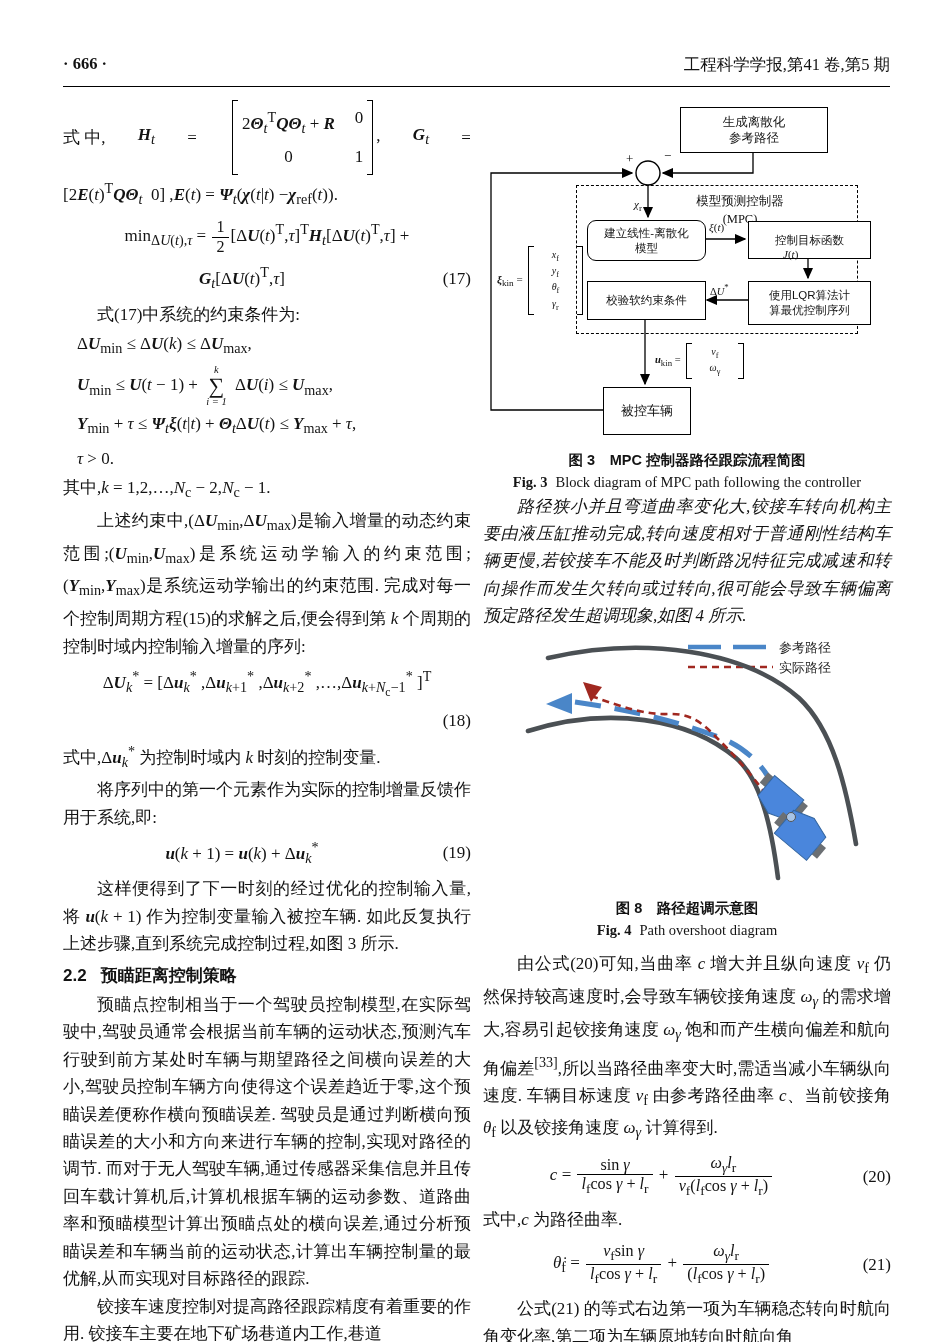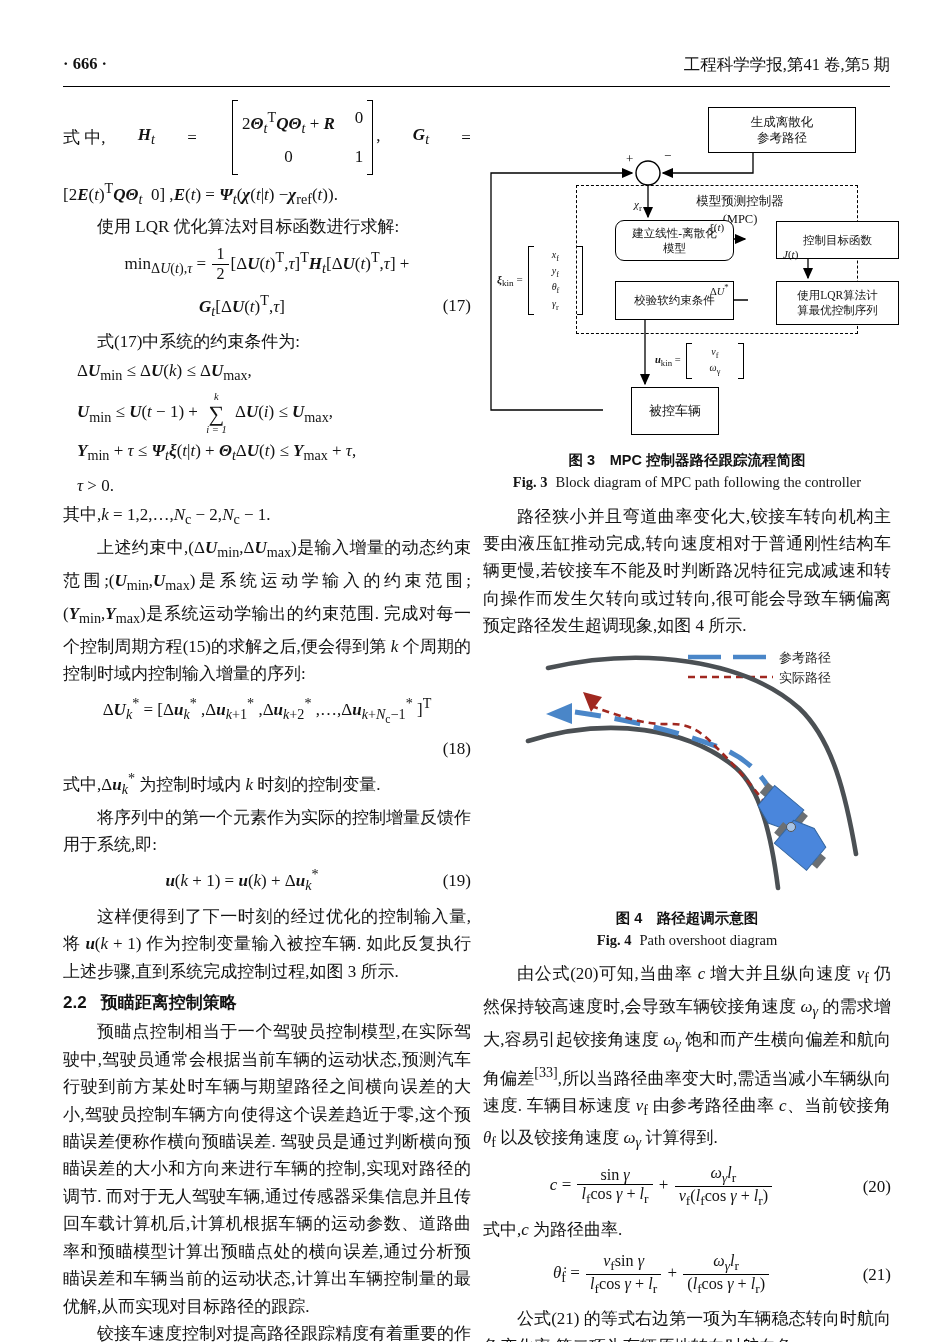--- a/index.html
+++ b/index.html
@@ -40,21 +40,21 @@
   .vec::before{left:0;border-right:none;}
   .vec::after{right:0;border-left:none;}
 
   .h22{display:flex;gap:14px;font-family:"Liberation Sans","DejaVu Sans",sans-serif;font-weight:bold;font-size:17px;margin:4px 0 2px 0;}
 
   .introline{display:flex;justify-content:space-between;align-items:center;}
 
   
   .fig3{position:relative;width:408px;height:338px;}
   .fig3 svg{position:absolute;left:0;top:0;}
-  .b{position:absolute;border:1.3px solid #000;display:flex;align-items:center;justify-content:center;text-align:center;line-height:1.3;background:#fff;font-size:12px;font-family:Liberation Serif, serif;margin-left:28px;}
+  .b{position:absolute;border:1.3px solid #000;display:flex;align-items:center;justify-content:center;text-align:center;line-height:1.3;background:#fff;font-size:12px;font-family:Liberation Sans, sans-serif;}
   .lbl{position:absolute;font-size:11px;line-height:1.1;background:transparent;}
   .mpcbox{position:absolute;border:1.6px dashed #000;}
   .mpclbl{position:absolute;text-align:center;font-size:12.5px;line-height:1.45;}
 
   .cap-cn{font-family:"Liberation Sans","DejaVu Sans",sans-serif;font-weight:bold;font-size:14.5px;text-align:center;margin-top:12px;line-height:1.4;}
   .cap-en{font-size:14.5px;text-align:center;margin-top:2px;line-height:1.4;font-family:Liberation Serif, serif;}
   .cap-en b{margin-right:8px;}
 
   .fig4{position:relative;width:408px;height:250px;margin-top:6px;}
 </style>
@@ -79,21 +79,20 @@
         <span>2<b><i>Θ</i></b><sub><i>t</i></sub><sup>T</sup><b><i>QΘ</i></b><sub><i>t</i></sub> + <b><i>R</i></b></span>
         <span>0</span>
         <span>0</span>
         <span>1</span>
       </span><span>,</span></span>
       <span><b><i>G</i></b><sub><i>t</i></sub></span>
       <span>=</span>
     </div>
 
     <div class="noindent">[2<b><i>E</i></b>(<i>t</i>)<sup>T</sup><b><i>QΘ</i></b><sub><i>t</i></sub> 0] ,<b><i>E</i></b>(<i>t</i>) = <b><i>Ψ</i></b><sub><i>t</i></sub>(<b><i>χ</i></b>(<i>t</i>|<i>t</i>) −<b><i>χ</i></b><sub>ref</sub>(<i>t</i>)).</div>
-    <p class="para">使用 LQR 优化算法对目标函数进行求解:</p>
 
     <div class="eqrow">
       <span class="eqbody">min<sub>Δ<i>U</i>(<i>t</i>),<i>τ</i></sub> = <span class="frac"><span class="num">1</span><span class="den">2</span></span>[Δ<b><i>U</i></b>(<i>t</i>)<sup>T</sup>,<i>τ</i>]<sup>T</sup><b><i>H</i></b><sub><i>t</i></sub>[Δ<b><i>U</i></b>(<i>t</i>)<sup>T</sup>,<i>τ</i>] +</span>
     </div>
     <div class="eqrow">
       <span class="eqbody"><b><i>G</i></b><sub><i>t</i></sub>[Δ<b><i>U</i></b>(<i>t</i>)<sup>T</sup>,<i>τ</i>]</span>
       <span class="eqnum">(17)</span>
     </div>
 
     <p class="para">式(17)中系统的约束条件为:</p>
@@ -189,21 +188,21 @@
           <span><i>γ</i><sub>r</sub></span>
         </span>
       </div>
     </div>
 
     <div class="cap-cn">图 3　MPC 控制器路径跟踪流程简图</div>
     <div class="cap-en">
       <b>Fig. 3</b><span>Block diagram of MPC path following the controller</span>
     </div>
 
-    <p class="para" style="margin-top:10px;">路径狭小并且弯道曲率变化大,铰接车转向机构主要由液压缸推动完成,转向速度相对于普通刚性结构车辆更慢,若铰接车不能及时判断路况特征完成减速和转向操作而发生欠转向或过转向,很可能会导致车辆偏离预定路径发生超调现象,如图 4 所示.</p>
+    <p class="para" style="font-style:italic;">路径狭小并且弯道曲率变化大,铰接车转向机构主要由液压缸推动完成,转向速度相对于普通刚性结构车辆更慢,若铰接车不能及时判断路况特征完成减速和转向操作而发生欠转向或过转向,很可能会导致车辆偏离预定路径发生超调现象,如图 4 所示.</p>
 
     <div class="fig4">
       <svg width="408" height="250" viewBox="0 0 408 250">
 
         <line x1="205" y1="11" x2="238" y2="11" stroke="#4a86c8" stroke-width="4.5"></line>
         <line x1="250" y1="11" x2="283" y2="11" stroke="#4a86c8" stroke-width="4.5"></line>
         <line x1="205" y1="31" x2="290" y2="31" stroke="#a02820" stroke-width="2.6" stroke-dasharray="7 5"></line>
         <text x="296" y="16" font-size="13" fill="#222">参考路径</text>
         <text x="296" y="36" font-size="13" fill="#222">实际路径</text>
 
@@ -223,21 +222,21 @@
         </g>
         <g transform="translate(319,197) rotate(40)">
           <rect x="-28" y="-4" width="7" height="14" fill="#6b6f73"></rect>
           <rect x="21" y="-4" width="7" height="14" fill="#6b6f73"></rect>
           <path d="M-21,-12 L0,-19 L21,-12 L21,18 L-21,18 Z" fill="#4a86dc" stroke="#33659f" stroke-width="1"></path>
         </g>
         <circle cx="308" cy="181" r="4.5" fill="#a8c4e6" stroke="#555" stroke-width="1"></circle>
       </svg>
     </div>
 
-    <div class="cap-cn">图 4　路径超调示意图</div>
+    <div class="cap-cn">图 8　路径超调示意图</div>
     <div class="cap-en">
       <b>Fig. 4</b><span>Path overshoot diagram</span>
     </div>
 
     <p class="para" style="margin-top:10px;">由公式(20)可知,当曲率 <i>c</i> 增大并且纵向速度 <i>v</i><sub>f</sub> 仍然保持较高速度时,会导致车辆铰接角速度 <i>ω</i><sub><i>γ</i></sub> 的需求增大,容易引起铰接角速度 <i>ω</i><sub><i>γ</i></sub> 饱和而产生横向偏差和航向角偏差<sup>[33]</sup>,所以当路径曲率变大时,需适当减小车辆纵向速度. 车辆目标速度 <i>v</i><sub>f</sub> 由参考路径曲率 <i>c</i>、当前铰接角 <i>θ</i><sub>f</sub> 以及铰接角速度 <i>ω</i><sub><i>γ</i></sub> 计算得到.</p>
 
     <div class="eqrow" style="margin:7px 0;">
       <span class="eqbody"><i>c</i> = <span class="frac"><span class="num">sin <i>γ</i></span><span class="den"><i>l</i><sub>f</sub>cos <i>γ</i> + <i>l</i><sub>r</sub></span></span> + <span class="frac"><span class="num"><i>ω</i><sub><i>γ</i></sub><i>l</i><sub>r</sub></span><span class="den"><i>v</i><sub>f</sub>(<i>l</i><sub>f</sub>cos <i>γ</i> + <i>l</i><sub>r</sub>)</span></span></span>
       <span class="eqnum">(20)</span>
     </div>

